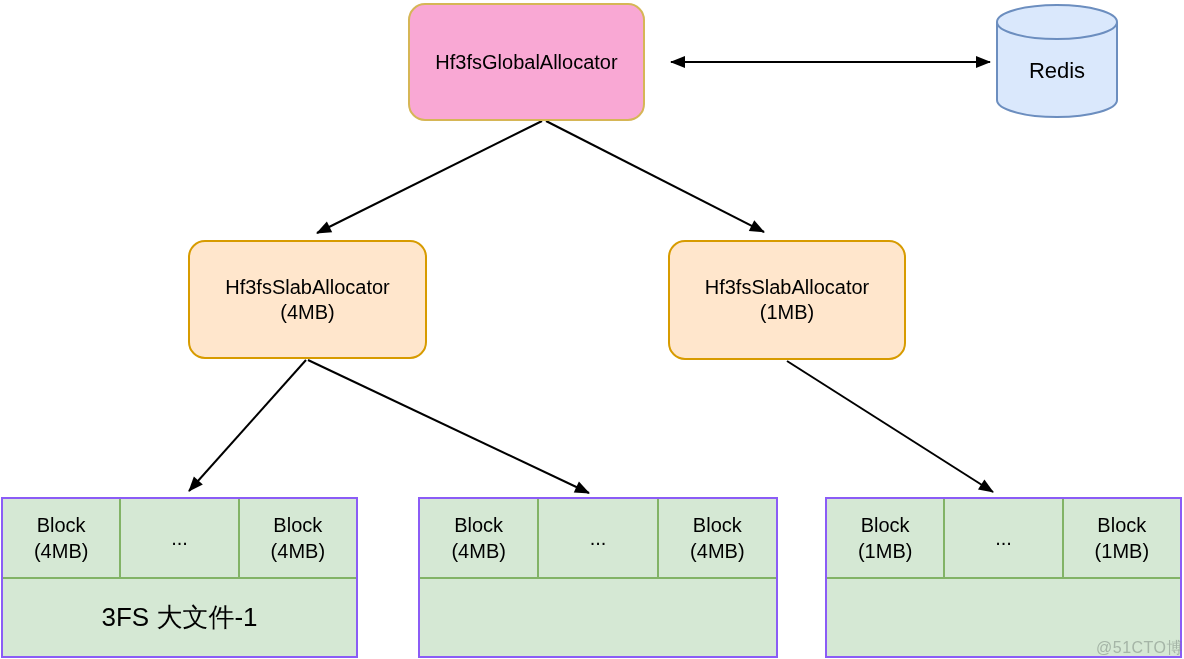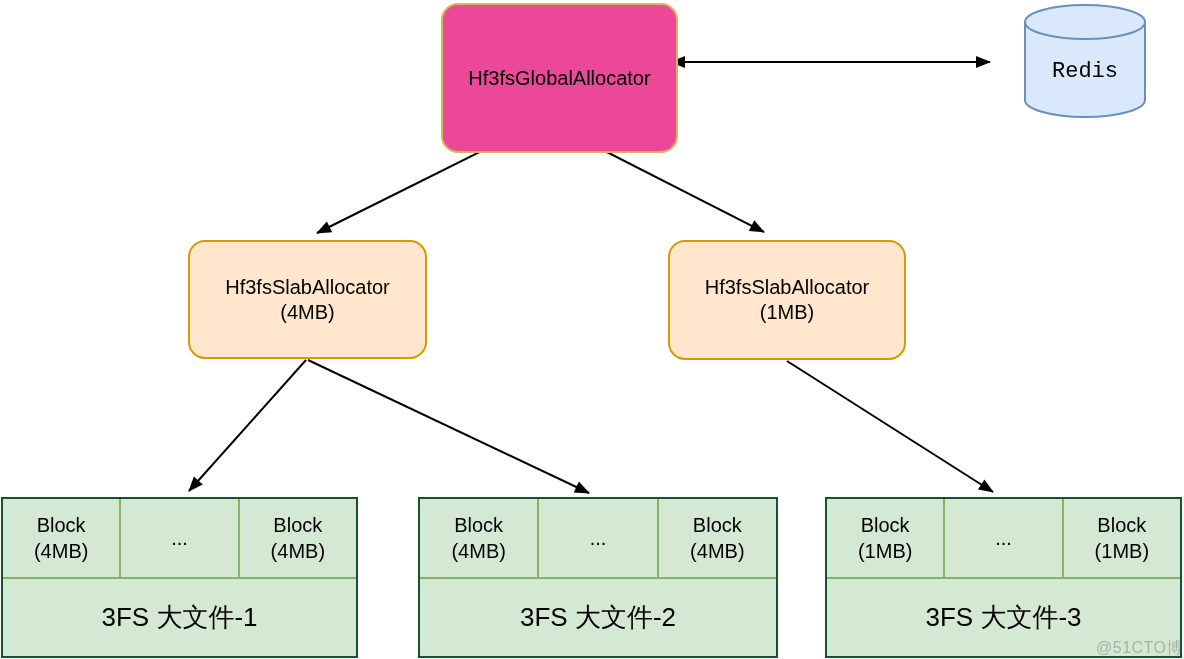--- a/index.html
+++ b/index.html
@@ -21,34 +21,34 @@
     justify-content: center;
     text-align: center;
     line-height: 1.25;
   }
   .rounded-box {
     border-radius: 17px;
     border: 2px solid;
     font-size: 20px;
   }
   .box-global {
-    left: 441px; top: 3px; width: 237px; height: 150px;
-    background: #ec4899; border-color: #D6B656;
+    left: 408px; top: 3px; width: 237px; height: 118px;
+    background: #f9a8d4; border-color: #D6B656;
   }
   .box-slab-left {
     left: 188px; top: 240px; width: 239px; height: 119px;
     background: #FFE6CC; border-color: #D79B00;
   }
   .box-slab-right {
     left: 668px; top: 240px; width: 238px; height: 120px;
     background: #FFE6CC; border-color: #D79B00;
   }
   .cylinder-wrap {
     position: absolute;
-    left: 1023px; top: 2px; width: 124px; height: 118px; font-family: Liberation Mono, monospace;
+    left: 995px; top: 2px; width: 124px; height: 118px;
   }
   .cylinder-label {
     position: absolute;
     left: 0; top: 34px; width: 124px; height: 70px;
     display: flex; align-items: center; justify-content: center;
     font-size: 22px;
   }
   .edge-label {
     position: absolute;
     left: 690px; top: 17px; width: 280px;
@@ -56,21 +56,21 @@
     font-size: 21px;
   }
   .arrow-layer {
     position: absolute;
     left: 0; top: 0; width: 1184px; height: 659px;
     pointer-events: none;
   }
   .gtable {
     position: absolute;
     box-sizing: border-box;
-    border: 2px solid #14532d;
+    border: 2px solid #8b5cf6;
     background: #D5E8D4;
     display: flex;
     flex-direction: column;
   }
   .gt-1 { left: 1px;   top: 497px; width: 357px; height: 161px; }
   .gt-2 { left: 418px; top: 497px; width: 360px; height: 161px; }
   .gt-3 { left: 825px; top: 497px; width: 357px; height: 161px; }
   .gtable .row-blocks {
     display: flex;
     height: 78px;
@@ -168,35 +168,33 @@
         <span>(4MB)</span>
       </div>
       <div class="cell">
         <span>...</span>
       </div>
       <div class="cell">
         <span>Block</span>
         <span>(4MB)</span>
       </div>
     </div>
-    <div class="row-file">3FS 大文件-2</div>
   </div>
 
   <div class="gtable gt-3">
     <div class="row-blocks">
       <div class="cell">
         <span>Block</span>
         <span>(1MB)</span>
       </div>
       <div class="cell">
         <span>...</span>
       </div>
       <div class="cell">
         <span>Block</span>
         <span>(1MB)</span>
       </div>
     </div>
-    <div class="row-file">3FS 大文件-3</div>
   </div>
 
   <div class="watermark">@51CTO博客</div>
 
 </div>
 
 </body></html>

